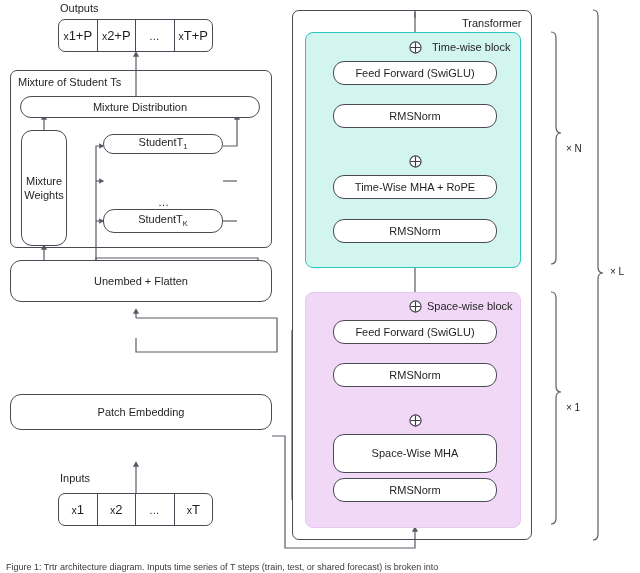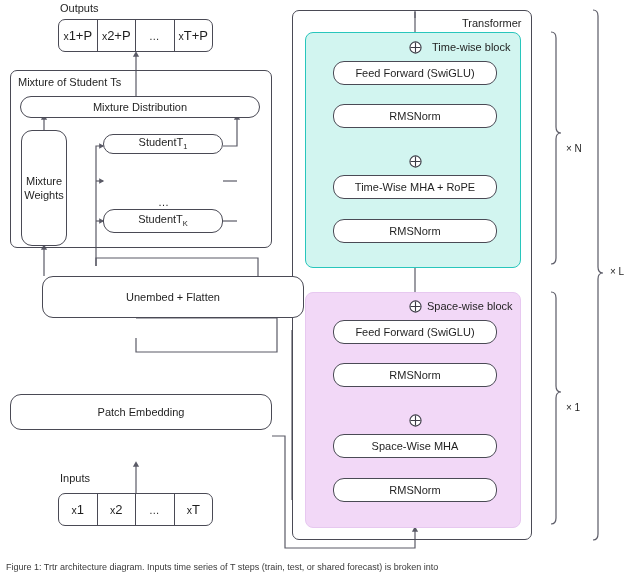--- a/index.html
+++ b/index.html
@@ -231,21 +231,21 @@
   </div>
 
   <div class="node" style="left:103px; top:134px; width:120px; height:20px;">
     <span><span>StudentT</span><sub class="sub">1</sub></span>
   </div>
   <div class="label-free dots" style="left:158px; top:196px;">…</div>
   <div class="node" style="left:103px; top:209px; width:120px; height:24px;">
     <span><span>StudentT</span><sub class="sub">K</sub></span>
   </div>
 
-  <div class="node" style="left:10px; top:276px; width:262px; height:42px;margin-left:32px;">
+  <div class="node" style="left:10px; top:260px; width:262px; height:42px;">
     <span>Unembed + Flatten</span>
   </div>
 
   <div class="node" style="left:10px; top:394px; width:262px; height:36px;">
     <span>Patch Embedding</span>
   </div>
 
   <div class="label-free" style="left:60px; top:472px;">Inputs</div>
   <div class="tokenrow" style="left:58px; top:493px; width:155px; height:33px;">
     <div class="cell">
@@ -296,21 +296,21 @@
 
   <div class="block-purple" style="left:305px; top:292px; width:216px; height:236px;"></div>
   <div class="label-free" style="left:427px; top:300px;">Space-wise block</div>
 
   <div class="node" style="left:333px; top:320px; width:164px; height:24px;">
     <span>Feed Forward (SwiGLU)</span>
   </div>
   <div class="node" style="left:333px; top:363px; width:164px; height:24px;">
     <span>RMSNorm</span>
   </div>
-  <div class="node" style="left:333px; top:434px; width:164px; height:24px;">
+  <div class="node" style="left:333px; top:434px; width:164px; height:39px;">
     <span>Space-Wise MHA</span>
   </div>
   <div class="node" style="left:333px; top:478px; width:164px; height:24px;">
     <span>RMSNorm</span>
   </div>
 
   <svg class="oplus" style="left:408.5px; top:300px;" viewBox="0 0 14 14">
     <circle cx="7" cy="7" r="6" fill="#ffffff" stroke="#3c3c46" stroke-width="1.2"></circle>
     <path d="M7,1.6 L7,12.4 M1.6,7 L12.4,7" stroke="#3c3c46" stroke-width="1.2"></path>
   </svg>

